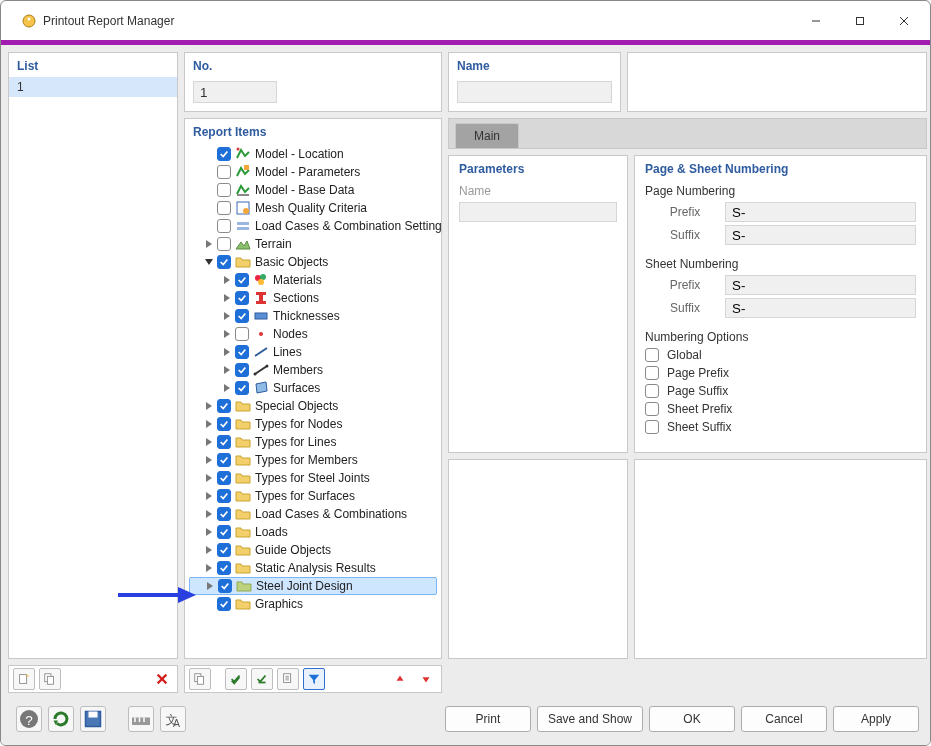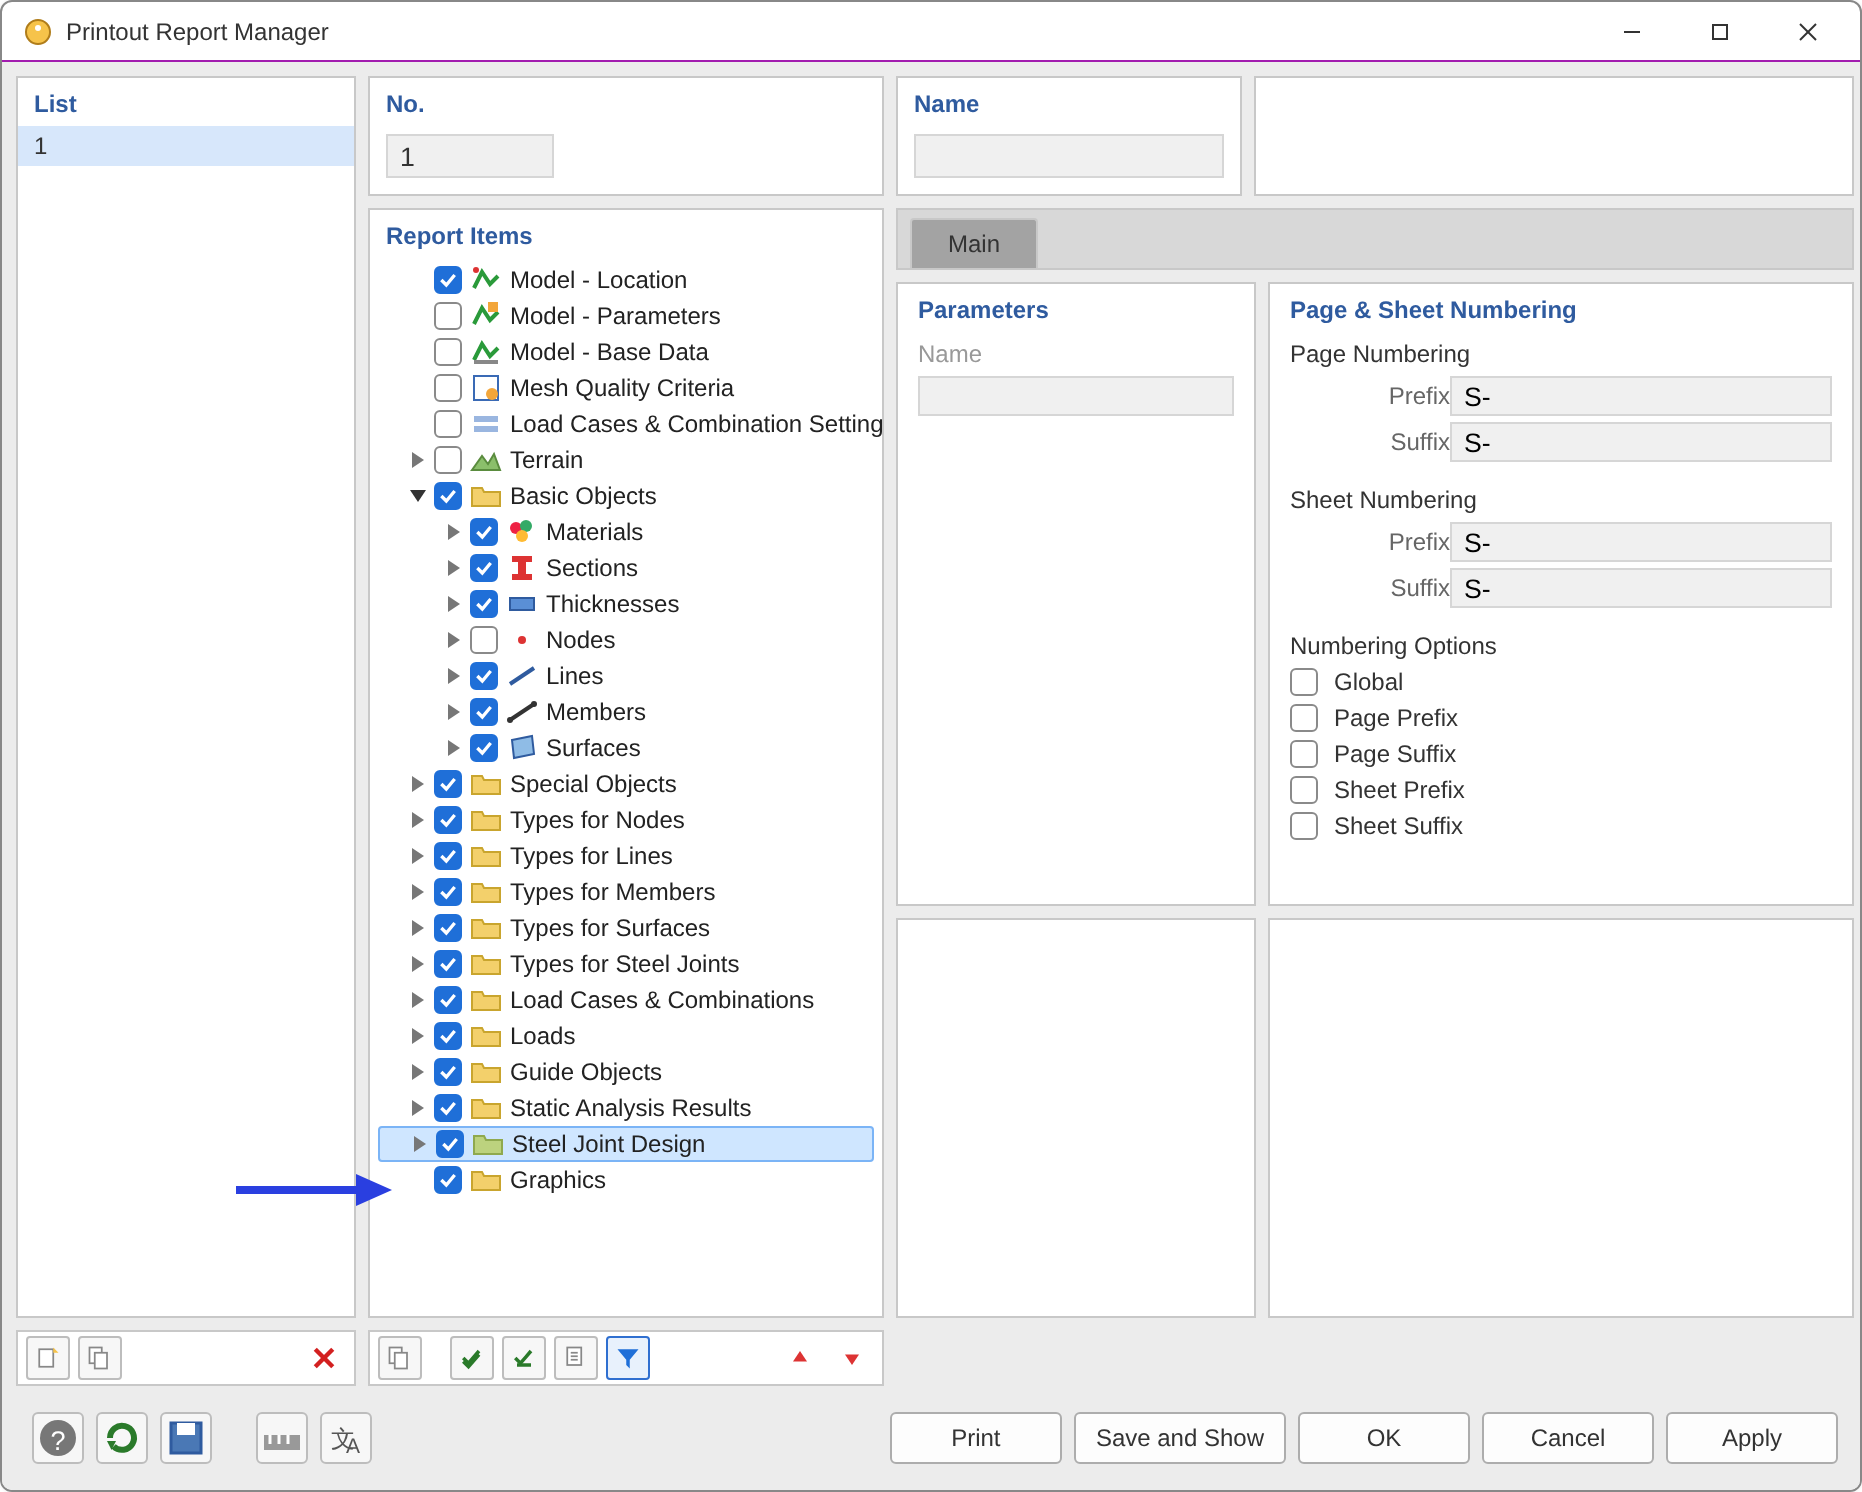--- a/index.html
+++ b/index.html
@@ -1,18 +1,18 @@
 <!DOCTYPE html>
 <html><head>
 <meta charset="utf-8">
 <style>
   * { box-sizing: border-box; }
   html, body { margin:0; padding:0; font-family: "Segoe UI", Arial, sans-serif; font-size:12px; color:#333; background:#fff; }
   .window { width:931px; height:746px; border:1px solid #888; border-radius:6px; background:#fff; display:flex; flex-direction:column; overflow:hidden; box-shadow:0 0 0 1px rgba(0,0,0,0.02);}
-  .titlebar { height:30px; display:flex; align-items:center; padding:0 4px 0 10px; border-bottom:1px solid #a21caf; }
+  .titlebar { height:44px; display:flex; align-items:center; padding:0 4px 0 20px; border-bottom:5px solid #a21caf; }
   .titlebar .icon { width:16px; height:16px; margin-right:6px; }
   .title-text { flex:0 0 auto; color:#333; font-size:12px; }
   .title-spacer { flex:1; }
   .winbtn { width:44px; height:30px; display:flex; align-items:center; justify-content:center; color:#555; }
   .body { flex:1; background:#ececec; padding:7px 3px 6px 7px; display:flex; flex-direction:column; gap:6px; }
   .grid { flex:1; display:grid; grid-template-columns:170px 258px 1fr; grid-template-rows:auto 1fr auto; gap:6px; min-height:0;}
   .panel { background:#fff; border:1px solid #c8c8c8; }
   .panel-header { color:#2f5b9f; font-weight:600; padding:6px 8px 4px 8px; }
   
   .list-panel { grid-column:1; grid-row:1 / span 2; display:flex; flex-direction:column;}
@@ -47,21 +47,21 @@
   .tab { background:#a3a3a3; border:1px solid #c8c8c8; border-bottom:none; padding:5px 18px; font-size:12px; color:#333; border-radius:2px 2px 0 0;}
   .right-split { flex:1; display:grid; grid-template-columns:1fr 1fr; grid-template-rows:1fr 200px; gap:6px; min-height:0;}
   .params-panel, .page-panel, .blank1, .blank2 { background:#fff; border:1px solid #c8c8c8;}
   .params-panel { grid-column:1; grid-row:1; padding:6px 10px;}
   .page-panel   { grid-column:2; grid-row:1; padding:6px 10px;}
   .blank1 { grid-column:1; grid-row:2;}
   .blank2 { grid-column:2; grid-row:2;}
   .sect-title { color:#2f5b9f; font-weight:600; margin-bottom:8px;}
   .sub-title { color:#333; margin-top:4px; margin-bottom:4px;}
   .field-row { display:flex; align-items:center; margin:3px 0;}
-  .field-label { width:80px; color:#666; text-align:right;}
+  .field-label { width:80px; color:#666; text-align:center;}
   .field-input { flex:1; background:#f0f0f0; border:1px solid #d6d6d6; height:20px; padding:2px 6px;}
   .field-input.full { width:100%; }
   .muted { color:#999;}
   .opt-row { display:flex; align-items:center; margin:4px 0; gap:6px;}
   .opt-row .chk { margin-right:2px;}
   
   .list-toolbar { grid-column:1; grid-row:3; background:#fff; border:1px solid #c8c8c8; height:28px; display:flex; align-items:center; padding:0 4px; gap:4px;}
   .tree-toolbar { grid-column:2; grid-row:3; background:#fff; border:1px solid #c8c8c8; height:28px; display:flex; align-items:center; padding:0 4px; gap:4px;}
   .spacer { flex:1;}
   .tbtn { width:22px; height:22px; border:1px solid #bdbdbd; background:#f7f7f7; display:flex; align-items:center; justify-content:center; border-radius:2px;}
@@ -415,38 +415,38 @@
                 </svg>
               </span>
               <span class="chk checked">
                 <svg viewBox="0 0 12 12">
                   <path d="M2 6 L5 9 L10 3" fill="none" stroke="#fff" stroke-width="2"></path>
                 </svg>
               </span>
               <span class="ricon"><svg viewBox="0 0 16 16">
                   <path d="M1 4h5l1 2h8v7H1z" fill="#f3d06b" stroke="#c9a52e"></path>
                 </svg></span>
+              <span class="rlabel">Types for Steel Joints</span>
+            </div>
+            <div class="tree-row">
+              <span class="ind" style="width:12px"></span>
+              <span class="exp">
+                <svg width="10" height="10">
+                  <polygon points="2,1 8,5 2,9" fill="#777"></polygon>
+                </svg>
+              </span>
+              <span class="chk checked">
+                <svg viewBox="0 0 12 12">
+                  <path d="M2 6 L5 9 L10 3" fill="none" stroke="#fff" stroke-width="2"></path>
+                </svg>
+              </span>
+              <span class="ricon"><svg viewBox="0 0 16 16">
+                  <path d="M1 4h5l1 2h8v7H1z" fill="#f3d06b" stroke="#c9a52e"></path>
+                </svg></span>
               <span class="rlabel">Types for Surfaces</span>
-            </div>
-            <div class="tree-row">
-              <span class="ind" style="width:12px"></span>
-              <span class="exp">
-                <svg width="10" height="10">
-                  <polygon points="2,1 8,5 2,9" fill="#777"></polygon>
-                </svg>
-              </span>
-              <span class="chk checked">
-                <svg viewBox="0 0 12 12">
-                  <path d="M2 6 L5 9 L10 3" fill="none" stroke="#fff" stroke-width="2"></path>
-                </svg>
-              </span>
-              <span class="ricon"><svg viewBox="0 0 16 16">
-                  <path d="M1 4h5l1 2h8v7H1z" fill="#f3d06b" stroke="#c9a52e"></path>
-                </svg></span>
-              <span class="rlabel">Types for Steel Joints</span>
             </div>
             <div class="tree-row">
               <span class="ind" style="width:12px"></span>
               <span class="exp">
                 <svg width="10" height="10">
                   <polygon points="2,1 8,5 2,9" fill="#777"></polygon>
                 </svg>
               </span>
               <span class="chk checked">
                 <svg viewBox="0 0 12 12">

